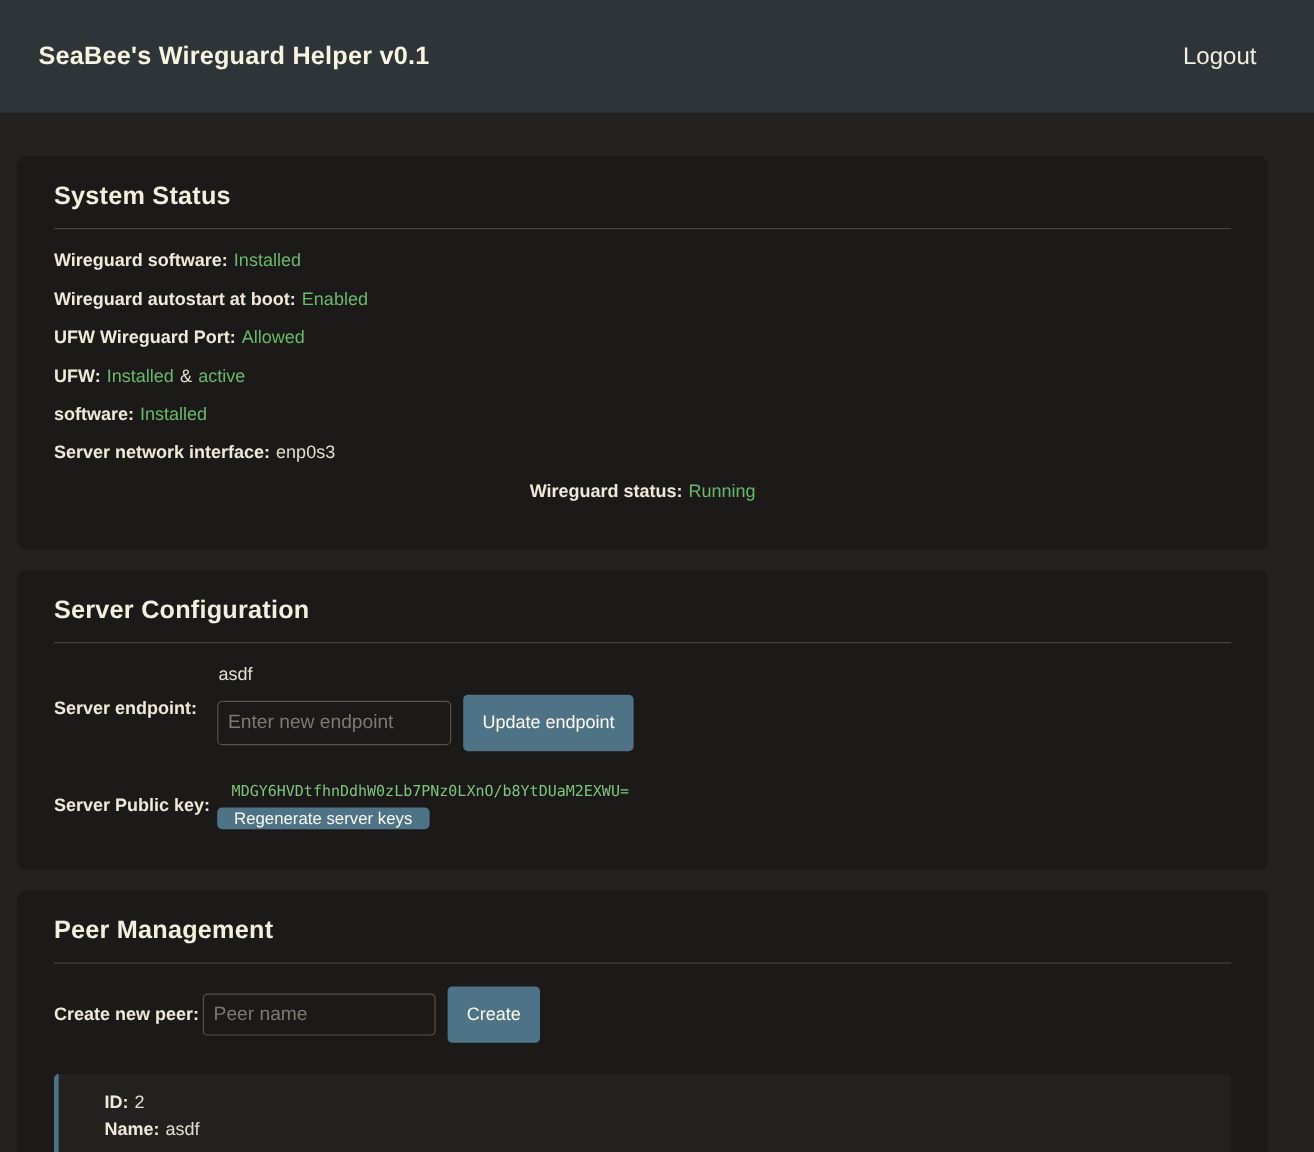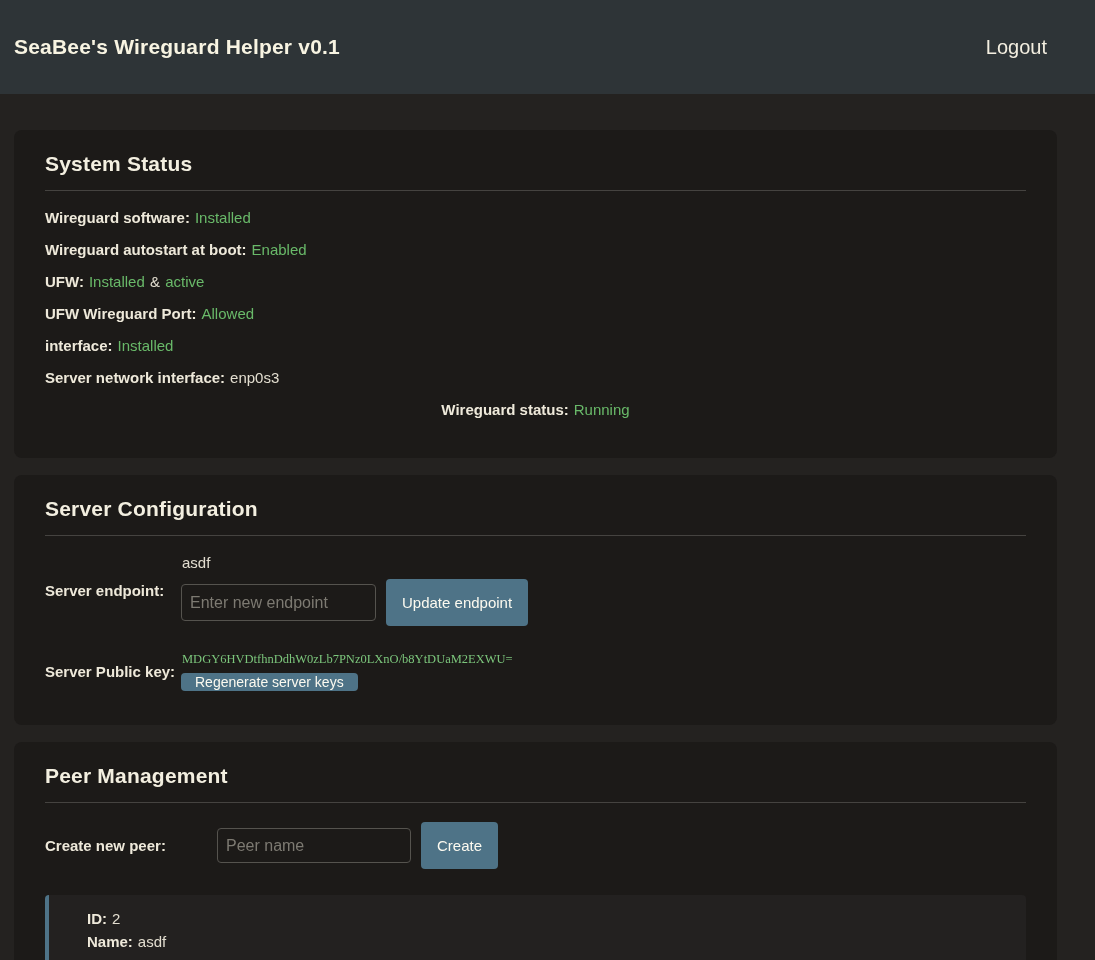--- a/index.html
+++ b/index.html
@@ -21,21 +21,21 @@
   body{
     width:1095px;height:960px;overflow:hidden;
     background:var(--page-bg);
     font-family:"Liberation Sans","DejaVu Sans",sans-serif;
     font-size:15px;color:var(--cream-dim);
   }
   
   .app-header{
     height:94px;background:var(--header-bg);
     display:flex;align-items:center;justify-content:space-between;
-    padding:0 48px 0 14px;
+    padding:0 48px 0 32px;
   }
   .app-title{font-size:21px;font-weight:bold;color:#f8f4e2;margin:0;letter-spacing:.2px;}
   .logout-link{color:#f3eee0;font-size:20px;text-decoration:none;cursor:pointer;}
   
   .content{padding-top:36px;}
   .card{
     width:1043px;margin:0 0 17px 14px;
     background:var(--card-bg);border-radius:8px;
     padding:14px 17px 14px 17px;
   }
@@ -62,33 +62,33 @@
   .current-value{color:var(--cream-dim);margin:0 0 9px 1px;line-height:15px;}
   .input-button-row{display:flex;align-items:center;}
   input[type="text"]{
     background:transparent;border:1px solid var(--input-border);
     border-radius:4px;color:var(--cream-dim);
     font-family:"Liberation Sans","DejaVu Sans",sans-serif;font-size:16px;
     padding:0 8px;outline:none;
   }
   input[type="text"]::placeholder{color:var(--placeholder);opacity:1;}
   .endpoint-input{width:195px;height:37px;}
-  .peer-name-input{width:194px;height:35px;margin-left:48px;}
+  .peer-name-input{width:194px;height:35px;}
   .btn{
     background:var(--accent);color:#fcfaf0;border:none;border-radius:4px;
     font-family:"Liberation Sans","DejaVu Sans",sans-serif;font-size:15px;
     cursor:pointer;
   }
   .btn-primary{padding:15px 16px;margin-left:10px;text-align:right;}
   .btn-small{padding:1px 14px;font-size:14px;}
   .mono-key{
     font-family:"DejaVu Sans Mono","Liberation Mono",monospace;
     font-size:12.5px;color:var(--key-green);
   }
-  .key-value{display:block;margin:0 0 7px 1px;line-height:14px;font-family:Liberation Serif, serif;}
+  .key-value{display:block;margin:0 0 7px 12px;line-height:14px;}
   
   .peer-entry{
     margin:1px 0 0 0;
     background:var(--entry-bg);
     border-left:4px solid var(--accent);
     border-radius:4px;
     padding:16px 18px;
     min-height:180px;
   }
   .peer-line{margin:0 0 8px 0;line-height:15px;}
@@ -109,27 +109,27 @@
     <h2 class="section-heading">System Status</h2>
     <hr class="section-divider">
     <div class="card-inner">
       <p class="status-row">
         <span class="status-label">Wireguard software:</span><span class="status-value">Installed</span>
       </p>
       <p class="status-row">
         <span class="status-label">Wireguard autostart at boot:</span><span class="status-value">Enabled</span>
       </p>
       <p class="status-row">
+        <span class="status-label">UFW Wireguard Port:</span><span class="status-value">Allowed</span>
+      </p>
+      <p class="status-row">
         <span class="status-label">UFW:</span><span class="status-value">Installed</span> <span class="status-sep">&amp;</span> <span class="status-value">active</span>
       </p>
       <p class="status-row">
-        <span class="status-label">UFW Wireguard Port:</span><span class="status-value">Allowed</span>
-      </p>
-      <p class="status-row">
-        <span class="status-label">interface:</span><span class="status-value">Installed</span>
+        <span class="status-label">software:</span><span class="status-value">Installed</span>
       </p>
       <p class="status-row">
         <span class="status-label">Server network interface:</span><span class="status-value plain">enp0s3</span>
       </p>
       <p class="status-row">
         <span class="status-label">Wireguard status:</span><span class="status-value">Running</span>
       </p>
     </div>
   </section>
 

